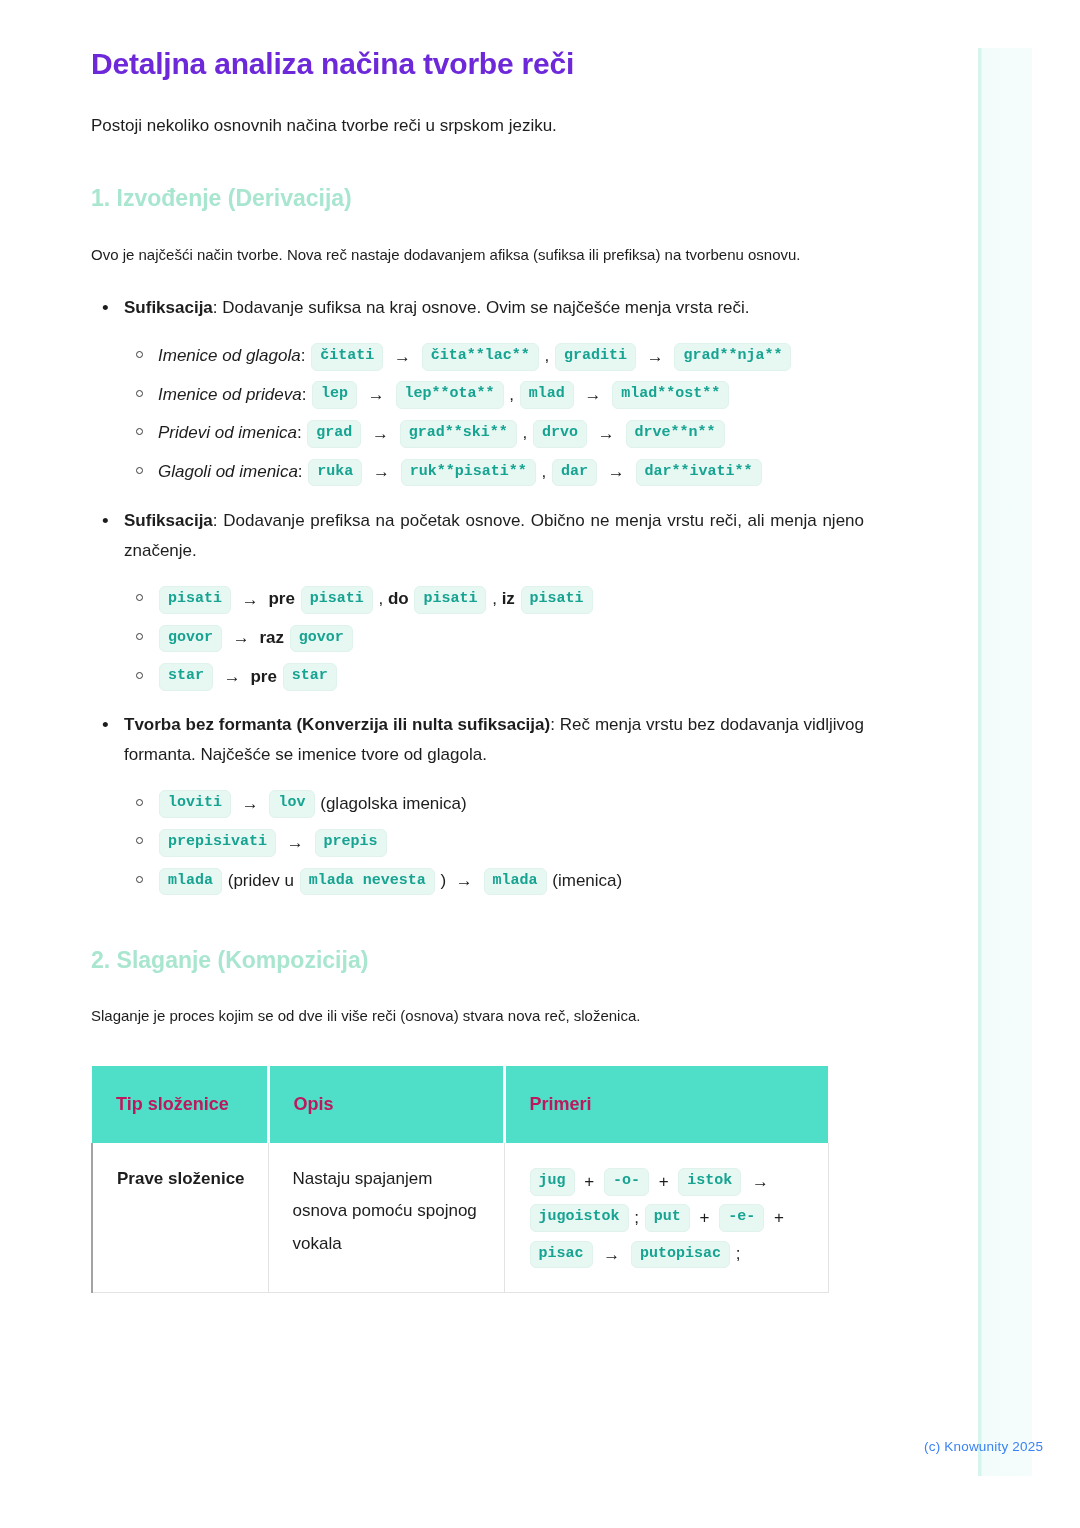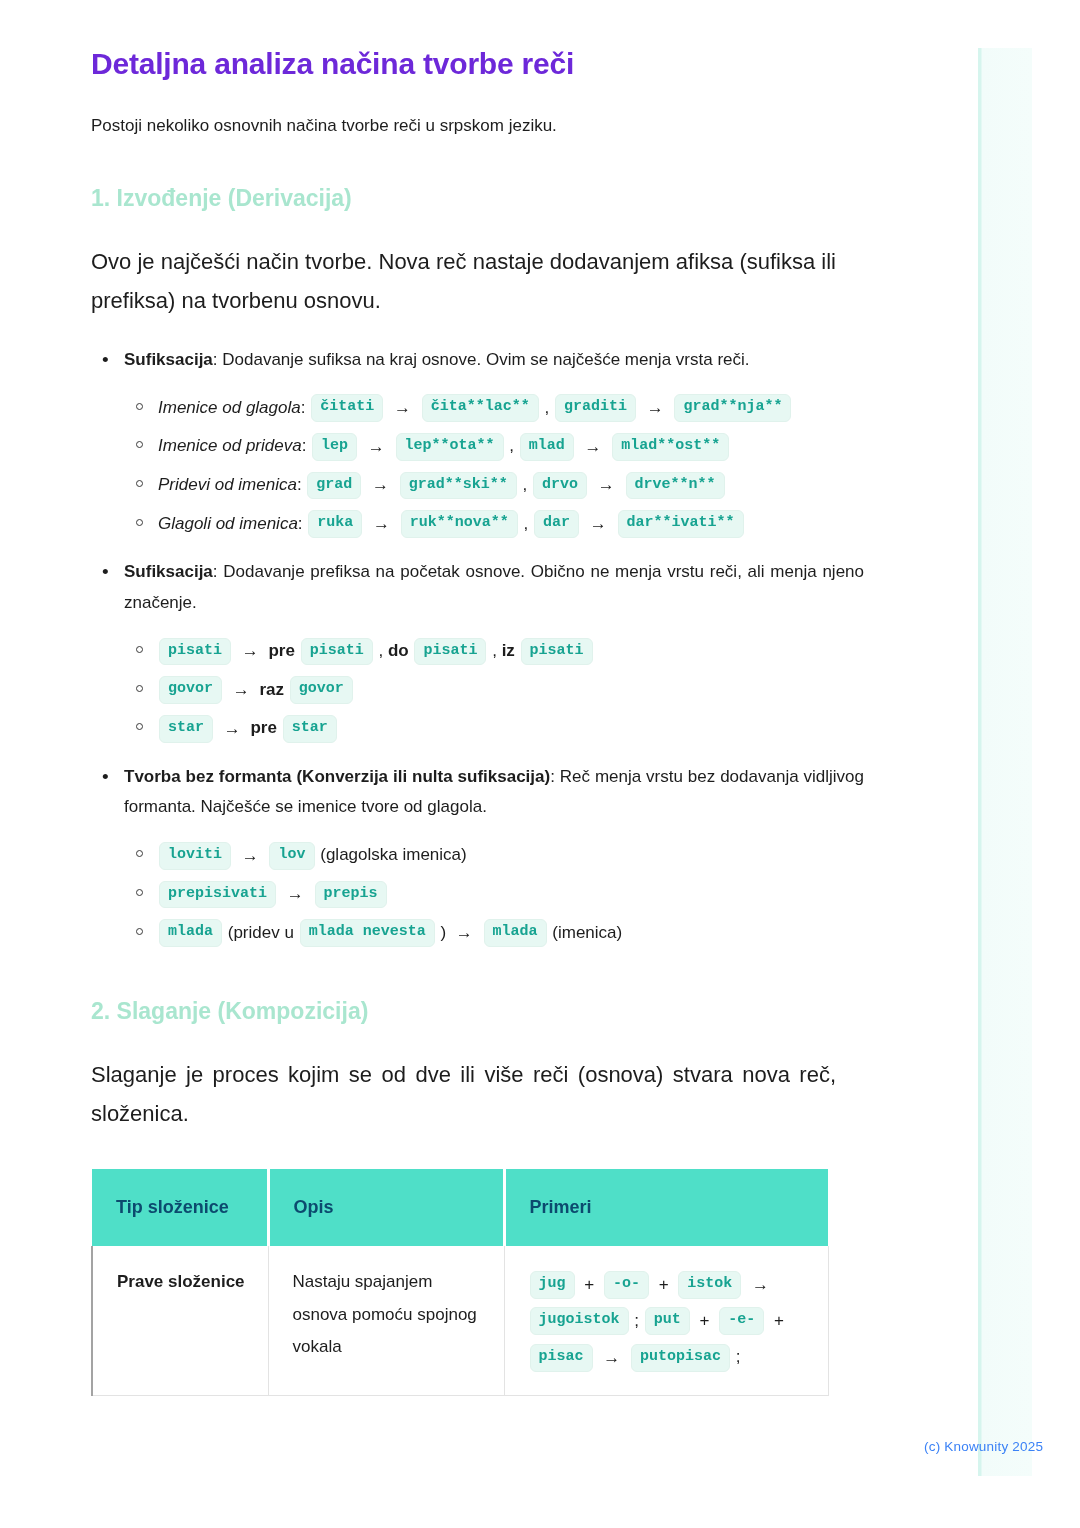--- a/index.html
+++ b/index.html
@@ -60,21 +60,21 @@
 
   h2.sec-title {
     font-size: 23px;
     font-weight: bold;
     color: #a9e6cf;
     margin: 45px 0 0 0;
     line-height: 1.3;
   }
 
   p.body-text {
-    font-size: 22px;
+    font-size: 15px;
     color: #1d1d1d;
     margin: 28px 0 0 0;
     line-height: 1.78;
     text-align: justify;
     max-width: 745px;
   }
 
   ul.lvl1 {
     margin: 24px 0 0 0;
     padding-left: 33px;
@@ -156,21 +156,21 @@
 
   
   table.comp-table {
     margin-top: 36px;
     border-collapse: collapse;
     width: 736px;
     table-layout: fixed;
   }
   table.comp-table thead th {
     background: #4fdfc8;
-    color: #0c4a6e;
+    color: #be185d;
     font-size: 18px;
     font-weight: bold;
     text-align: left;
     padding: 28px 20px 28px 24px;
     border-right: 3px solid #ffffff;
     vertical-align: middle;
     margin-top: 12px;
   }
   table.comp-table thead th:last-child { border-right: none; }
   table.comp-table tbody td {
@@ -204,21 +204,21 @@
   <p class="intro">Postoji nekoliko osnovnih načina tvorbe reči u srpskom jeziku.</p>
 
   <h2 class="sec-title">1. Izvođenje (Derivacija)</h2>
   <p class="body-text">Ovo je najčešći način tvorbe. Nova reč nastaje dodavanjem afiksa (sufiksa ili prefiksa) na tvorbenu osnovu.</p>
 
   <ul class="lvl1" id="bullets-1">
       <li><span class="b-dot">•</span><span class="lead">Sufiksacija</span><span>: Dodavanje sufiksa na kraj osnove. Ovim se najčešće menja vrsta reči.</span><ul class="lvl2">
           <li><span class="o-dot"></span><span class="ital">Imenice od glagola</span><span>: </span><code class="tag">čitati</code> <span class="arrow">→</span> <code class="tag">čita**lac**</code> <span class="sep">,</span> <code class="tag">graditi</code> <span class="arrow">→</span> <code class="tag">grad**nja**</code> </li>
           <li><span class="o-dot"></span><span class="ital">Imenice od prideva</span><span>: </span><code class="tag">lep</code> <span class="arrow">→</span> <code class="tag">lep**ota**</code> <span class="sep">,</span> <code class="tag">mlad</code> <span class="arrow">→</span> <code class="tag">mlad**ost**</code> </li>
           <li><span class="o-dot"></span><span class="ital">Pridevi od imenica</span><span>: </span><code class="tag">grad</code> <span class="arrow">→</span> <code class="tag">grad**ski**</code> <span class="sep">,</span> <code class="tag">drvo</code> <span class="arrow">→</span> <code class="tag">drve**n**</code> </li>
-          <li><span class="o-dot"></span><span class="ital">Glagoli od imenica</span><span>: </span><code class="tag">ruka</code> <span class="arrow">→</span> <code class="tag">ruk**nova**</code> <span class="sep">,</span> <code class="tag">dar</code> <span class="arrow">→</span> <code class="tag">dar**ivati**</code> </li>
+          <li><span class="o-dot"></span><span class="ital">Glagoli od imenica</span><span>: </span><code class="tag">ruka</code> <span class="arrow">→</span> <code class="tag">ruk**pisati**</code> <span class="sep">,</span> <code class="tag">dar</code> <span class="arrow">→</span> <code class="tag">dar**ivati**</code> </li>
         </ul></li>
       <li><span class="b-dot">•</span><span class="lead">Sufiksacija</span><span>: Dodavanje prefiksa na početak osnove. Obično ne menja vrstu reči, ali menja njeno značenje.</span><ul class="lvl2">
           <li><span class="o-dot"></span><code class="tag">pisati</code> <span class="arrow">→</span> <span class="bold">pre</span> <code class="tag">pisati</code> <span class="sep">,</span> <span class="bold">do</span> <code class="tag">pisati</code> <span class="sep">,</span> <span class="bold">iz</span> <code class="tag">pisati</code> </li>
           <li><span class="o-dot"></span><code class="tag">govor</code> <span class="arrow">→</span> <span class="bold">raz</span> <code class="tag">govor</code> </li>
           <li><span class="o-dot"></span><code class="tag">star</code> <span class="arrow">→</span> <span class="bold">pre</span> <code class="tag">star</code> </li>
         </ul></li>
       <li><span class="b-dot">•</span><span class="lead">Tvorba bez formanta (Konverzija ili nulta sufiksacija)</span><span>: Reč menja vrstu bez dodavanja vidljivog formanta. Najčešće se imenice tvore od glagola.</span><ul class="lvl2">
           <li><span class="o-dot"></span><code class="tag">loviti</code> <span class="arrow">→</span> <code class="tag">lov</code> <span class="sep">(glagolska imenica)</span> </li>
           <li><span class="o-dot"></span><code class="tag">prepisivati</code> <span class="arrow">→</span> <code class="tag">prepis</code> </li>
           <li><span class="o-dot"></span><code class="tag">mlada</code> <span class="sep">(pridev u</span> <code class="tag">mlada nevesta</code> <span class="sep">)</span> <span class="arrow">→</span> <code class="tag">mlada</code> <span class="sep">(imenica)</span> </li>

